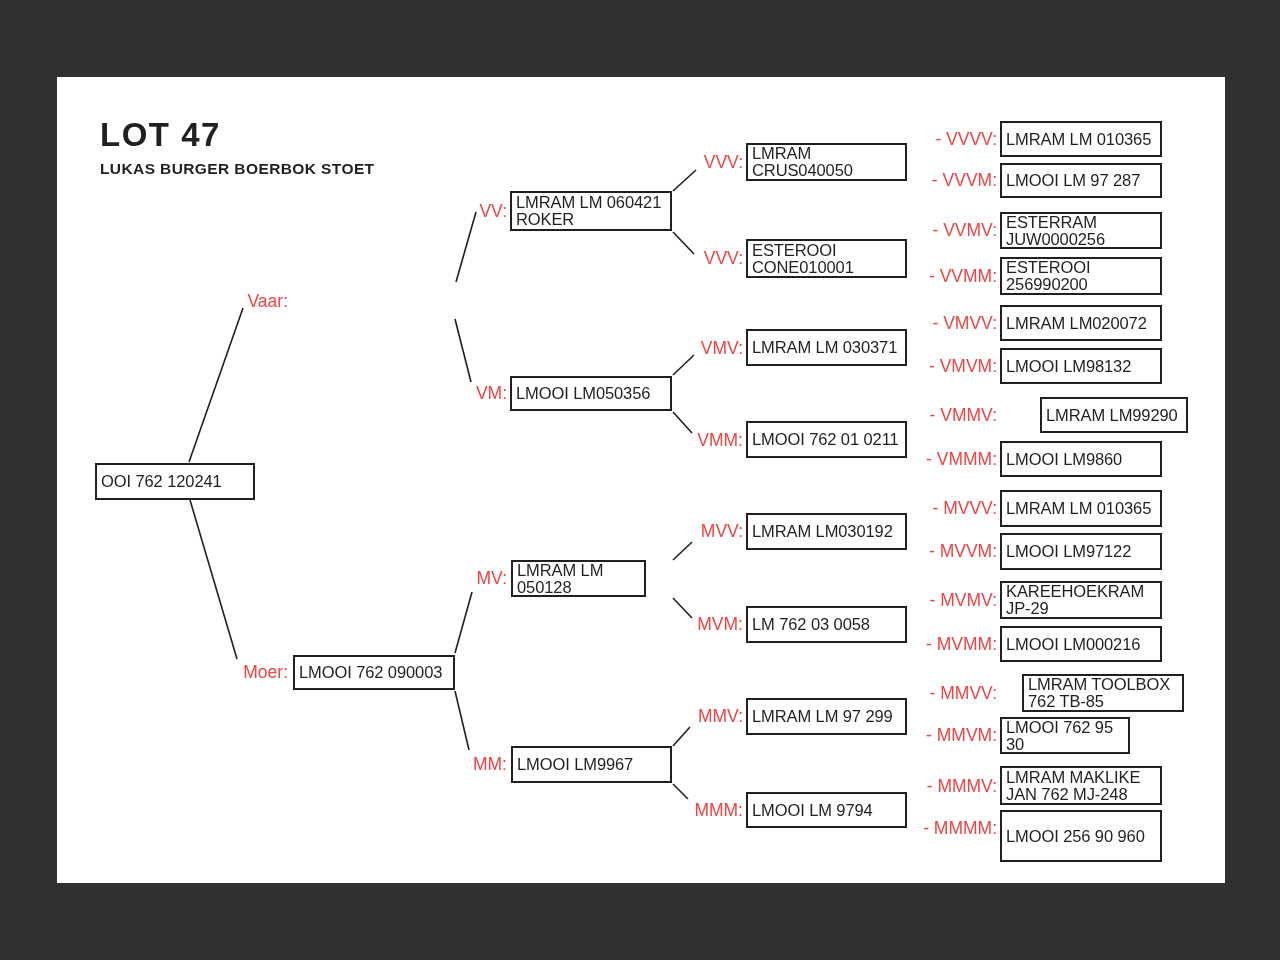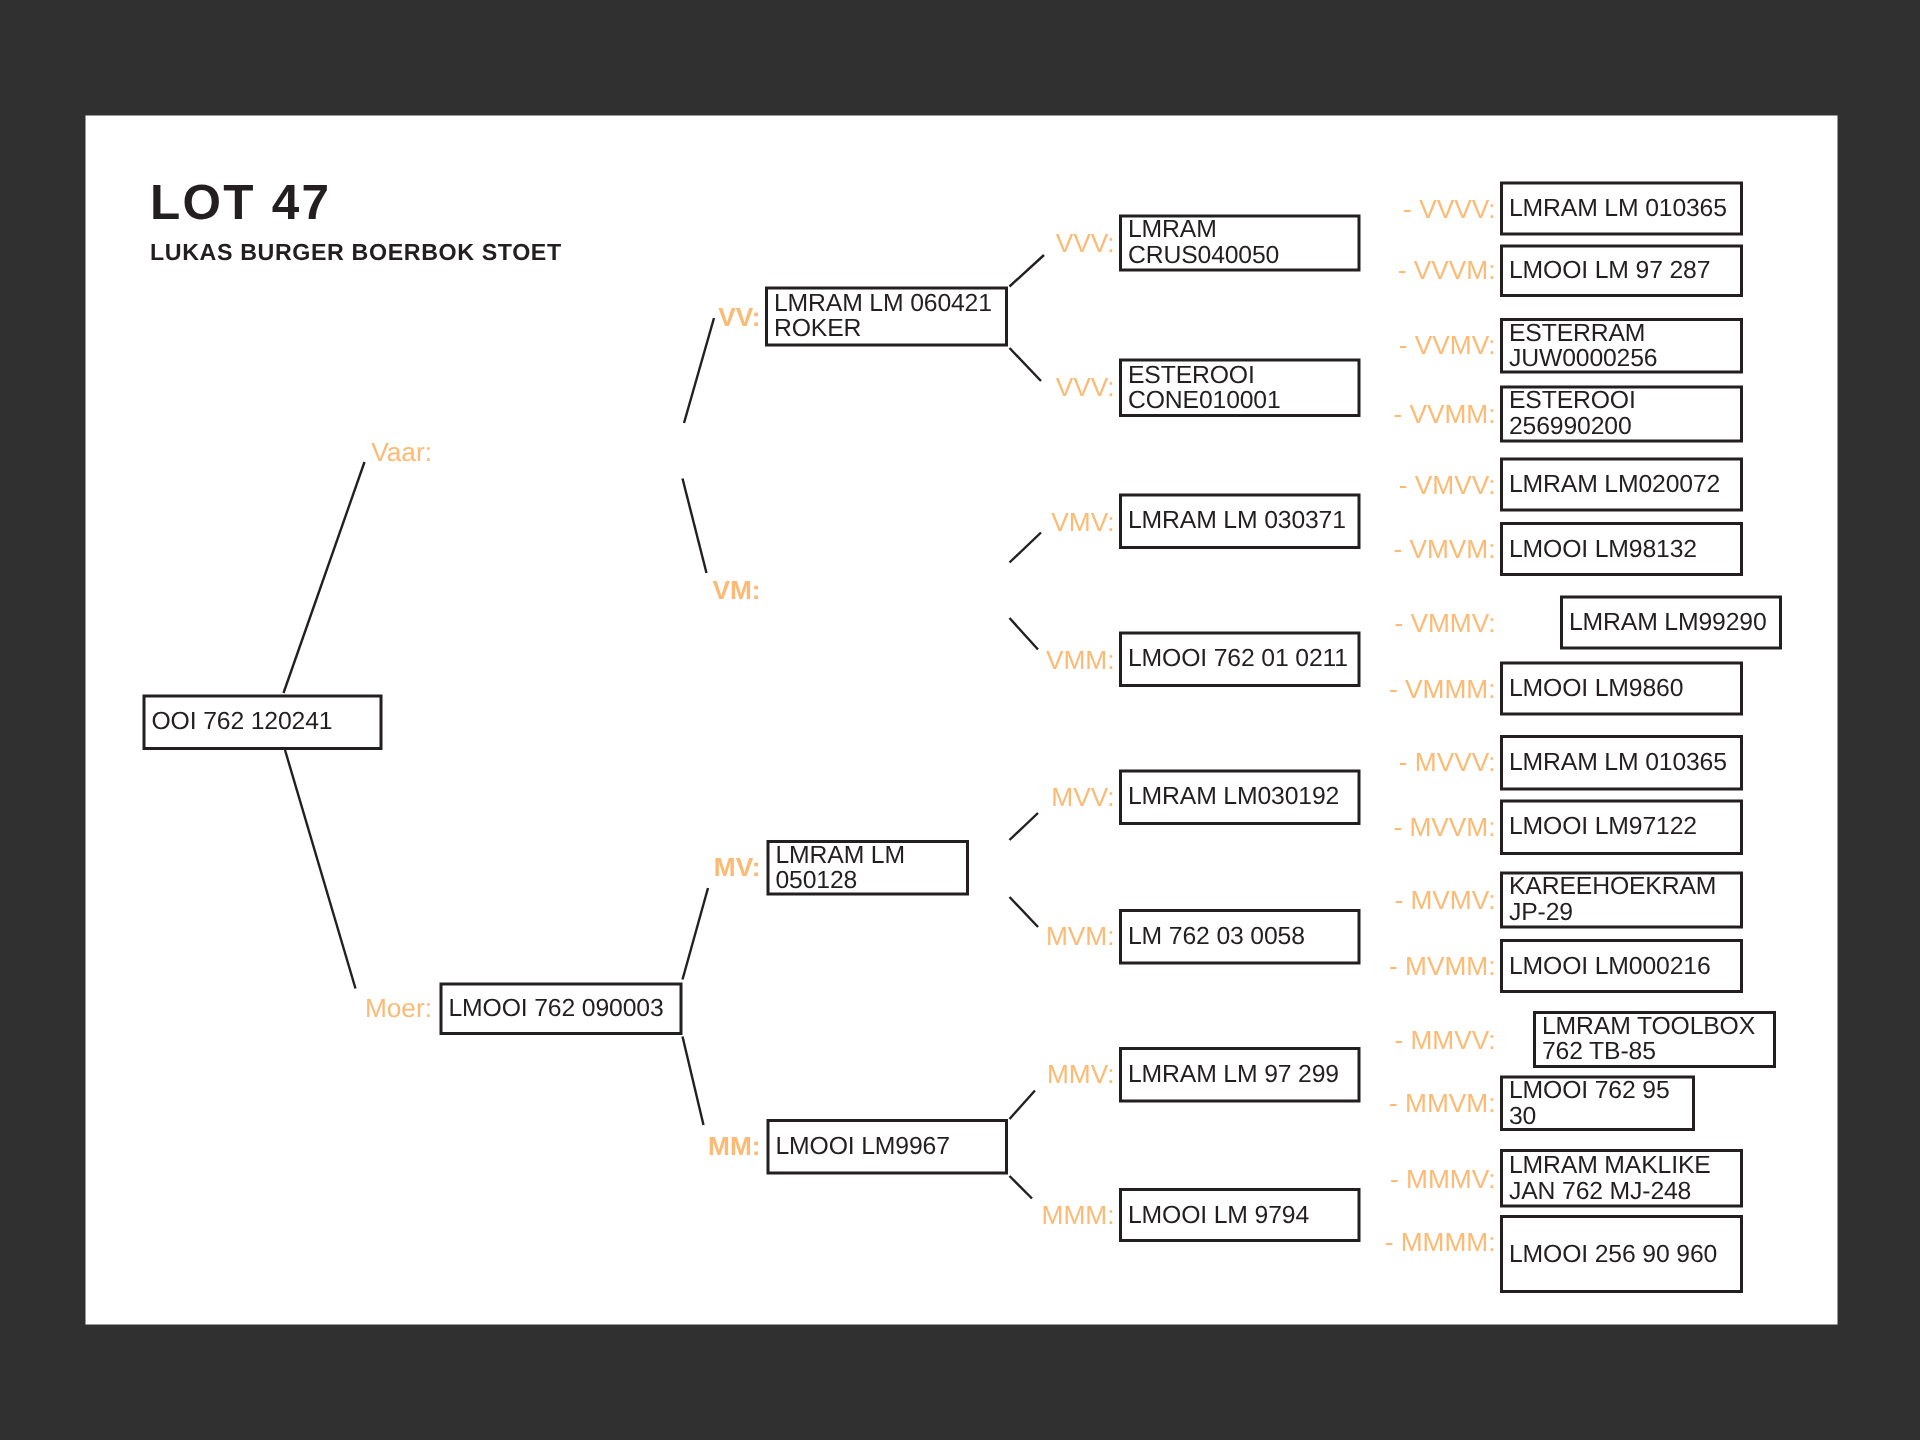--- a/index.html
+++ b/index.html
@@ -26,24 +26,24 @@
   .box{
     position:absolute;box-sizing:border-box;
     border:2px solid #231f20;background:#fff;
     display:flex;align-items:center;
     padding:0 2px 0 4px;
     font-size:16.5px;line-height:17px;letter-spacing:-0.1px;
     color:#231f20;white-space:pre-line;
   }
   .lbl{
     position:absolute;text-align:right;
-    font-size:17.5px;line-height:20px;color:#fdba74;white-space:nowrap;
+    font-size:17.5px;line-height:20px;color:#ef4444;white-space:nowrap;
   }
   .lbl.c1{left:168px;width:120px;}
-  .lbl.c2{left:387px;width:120px;font-weight:bold;}
+  .lbl.c2{left:387px;width:120px;}
   .lbl.c3{left:613px;width:130px;}
   .lbl.c4{left:857px;width:140px;}
 </style>
 </head>
 <body>
 
 <div id="canvas">
   <div class="page"></div>
 
   <div class="title">LOT 47</div>
@@ -69,20 +69,21 @@
   <div class="box" style="left:95px;top:463px;width:160px;height:37px">OOI 762 120241</div>
 
   <div class="lbl c1" style="top:291px">Vaar:</div>
   <div class="lbl c1" style="top:662px">Moer:</div>
   <div class="box" style="left:293px;top:655px;width:162px;height:35px">LMOOI 762 090003</div>
 
   <div class="lbl c2" style="top:201px">VV:</div>
   <div class="box" style="left:510px;top:191px;width:162px;height:40px">LMRAM LM 060421
 ROKER</div>
   <div class="lbl c2" style="top:383px">VM:</div>
+  <div class="box" style="left:510px;top:376px;width:162px;height:35px">LMOOI LM050356</div>
   <div class="lbl c2" style="top:568px">MV:</div>
   <div class="box" style="left:511px;top:560px;width:135px;height:37px">LMRAM LM 050128</div>
   <div class="lbl c2" style="top:754px">MM:</div>
   <div class="box" style="left:511px;top:746px;width:161px;height:37px">LMOOI LM9967</div>
 
   <div class="lbl c3" style="top:152px">VVV:</div>
   <div class="box" style="left:746px;top:143px;width:161px;height:38px">LMRAM
 CRUS040050</div>
   <div class="lbl c3" style="top:248px">VVV:</div>
   <div class="box" style="left:746px;top:239px;width:161px;height:39px">ESTEROOI

